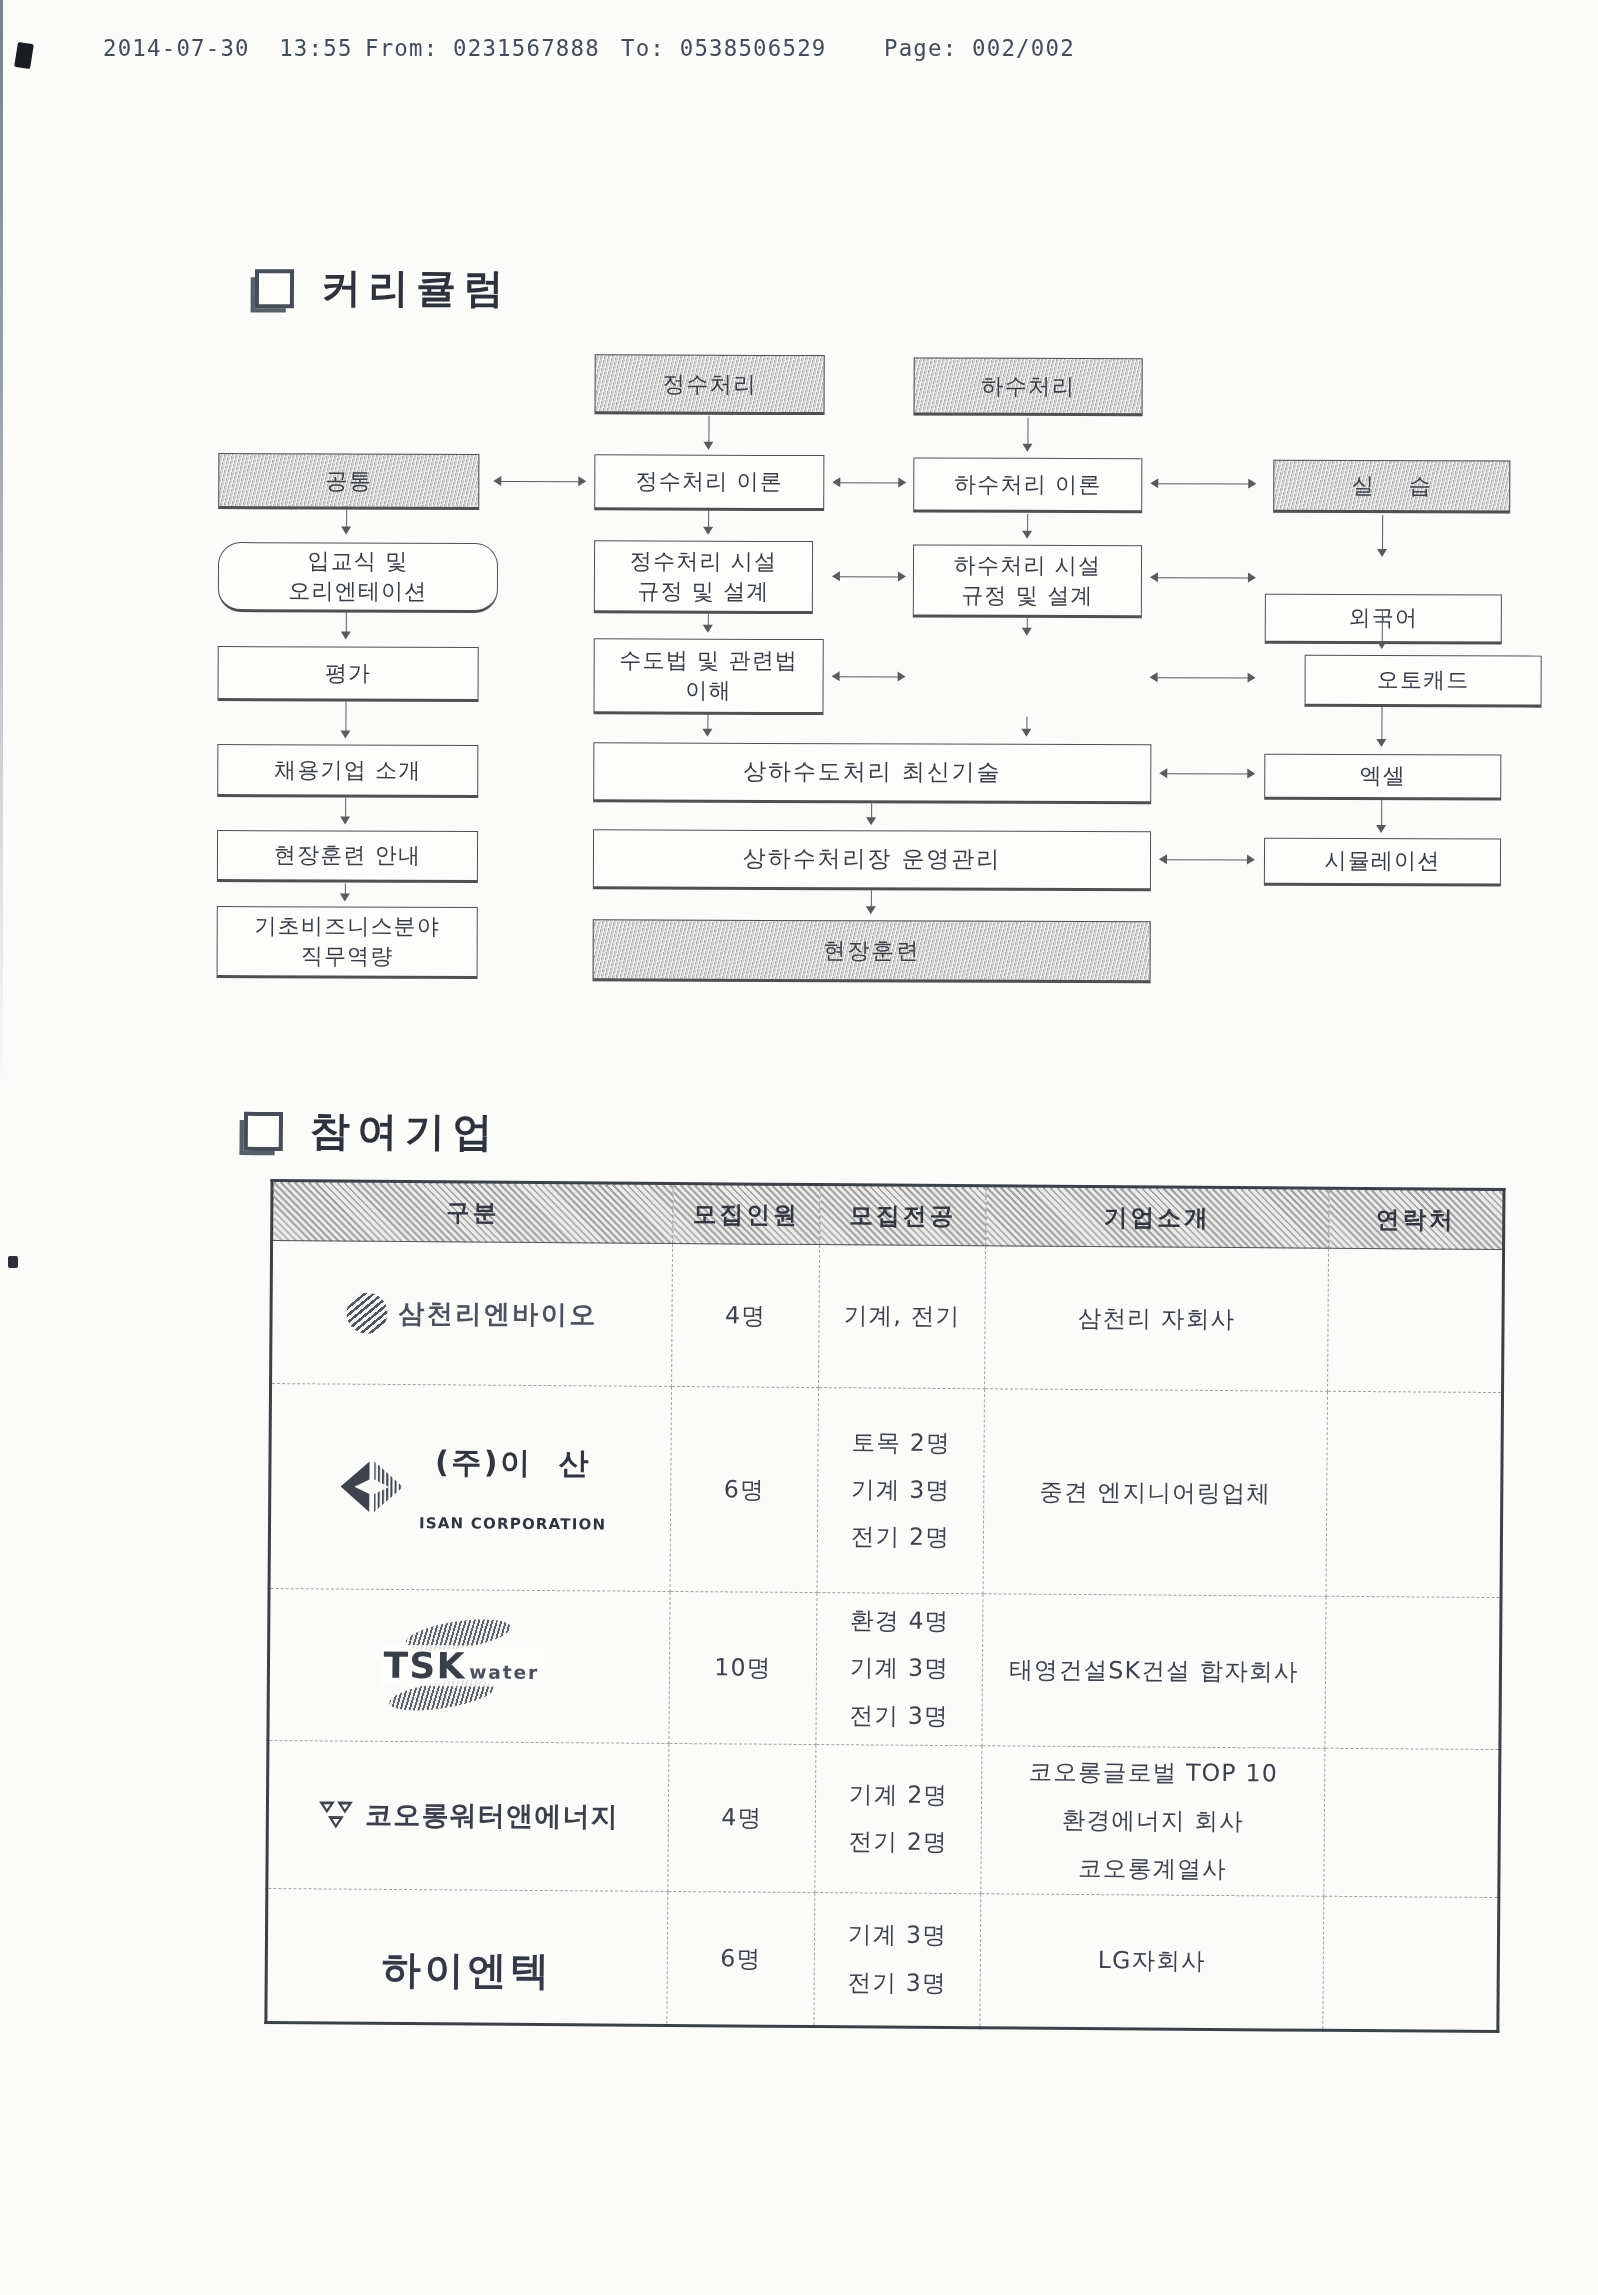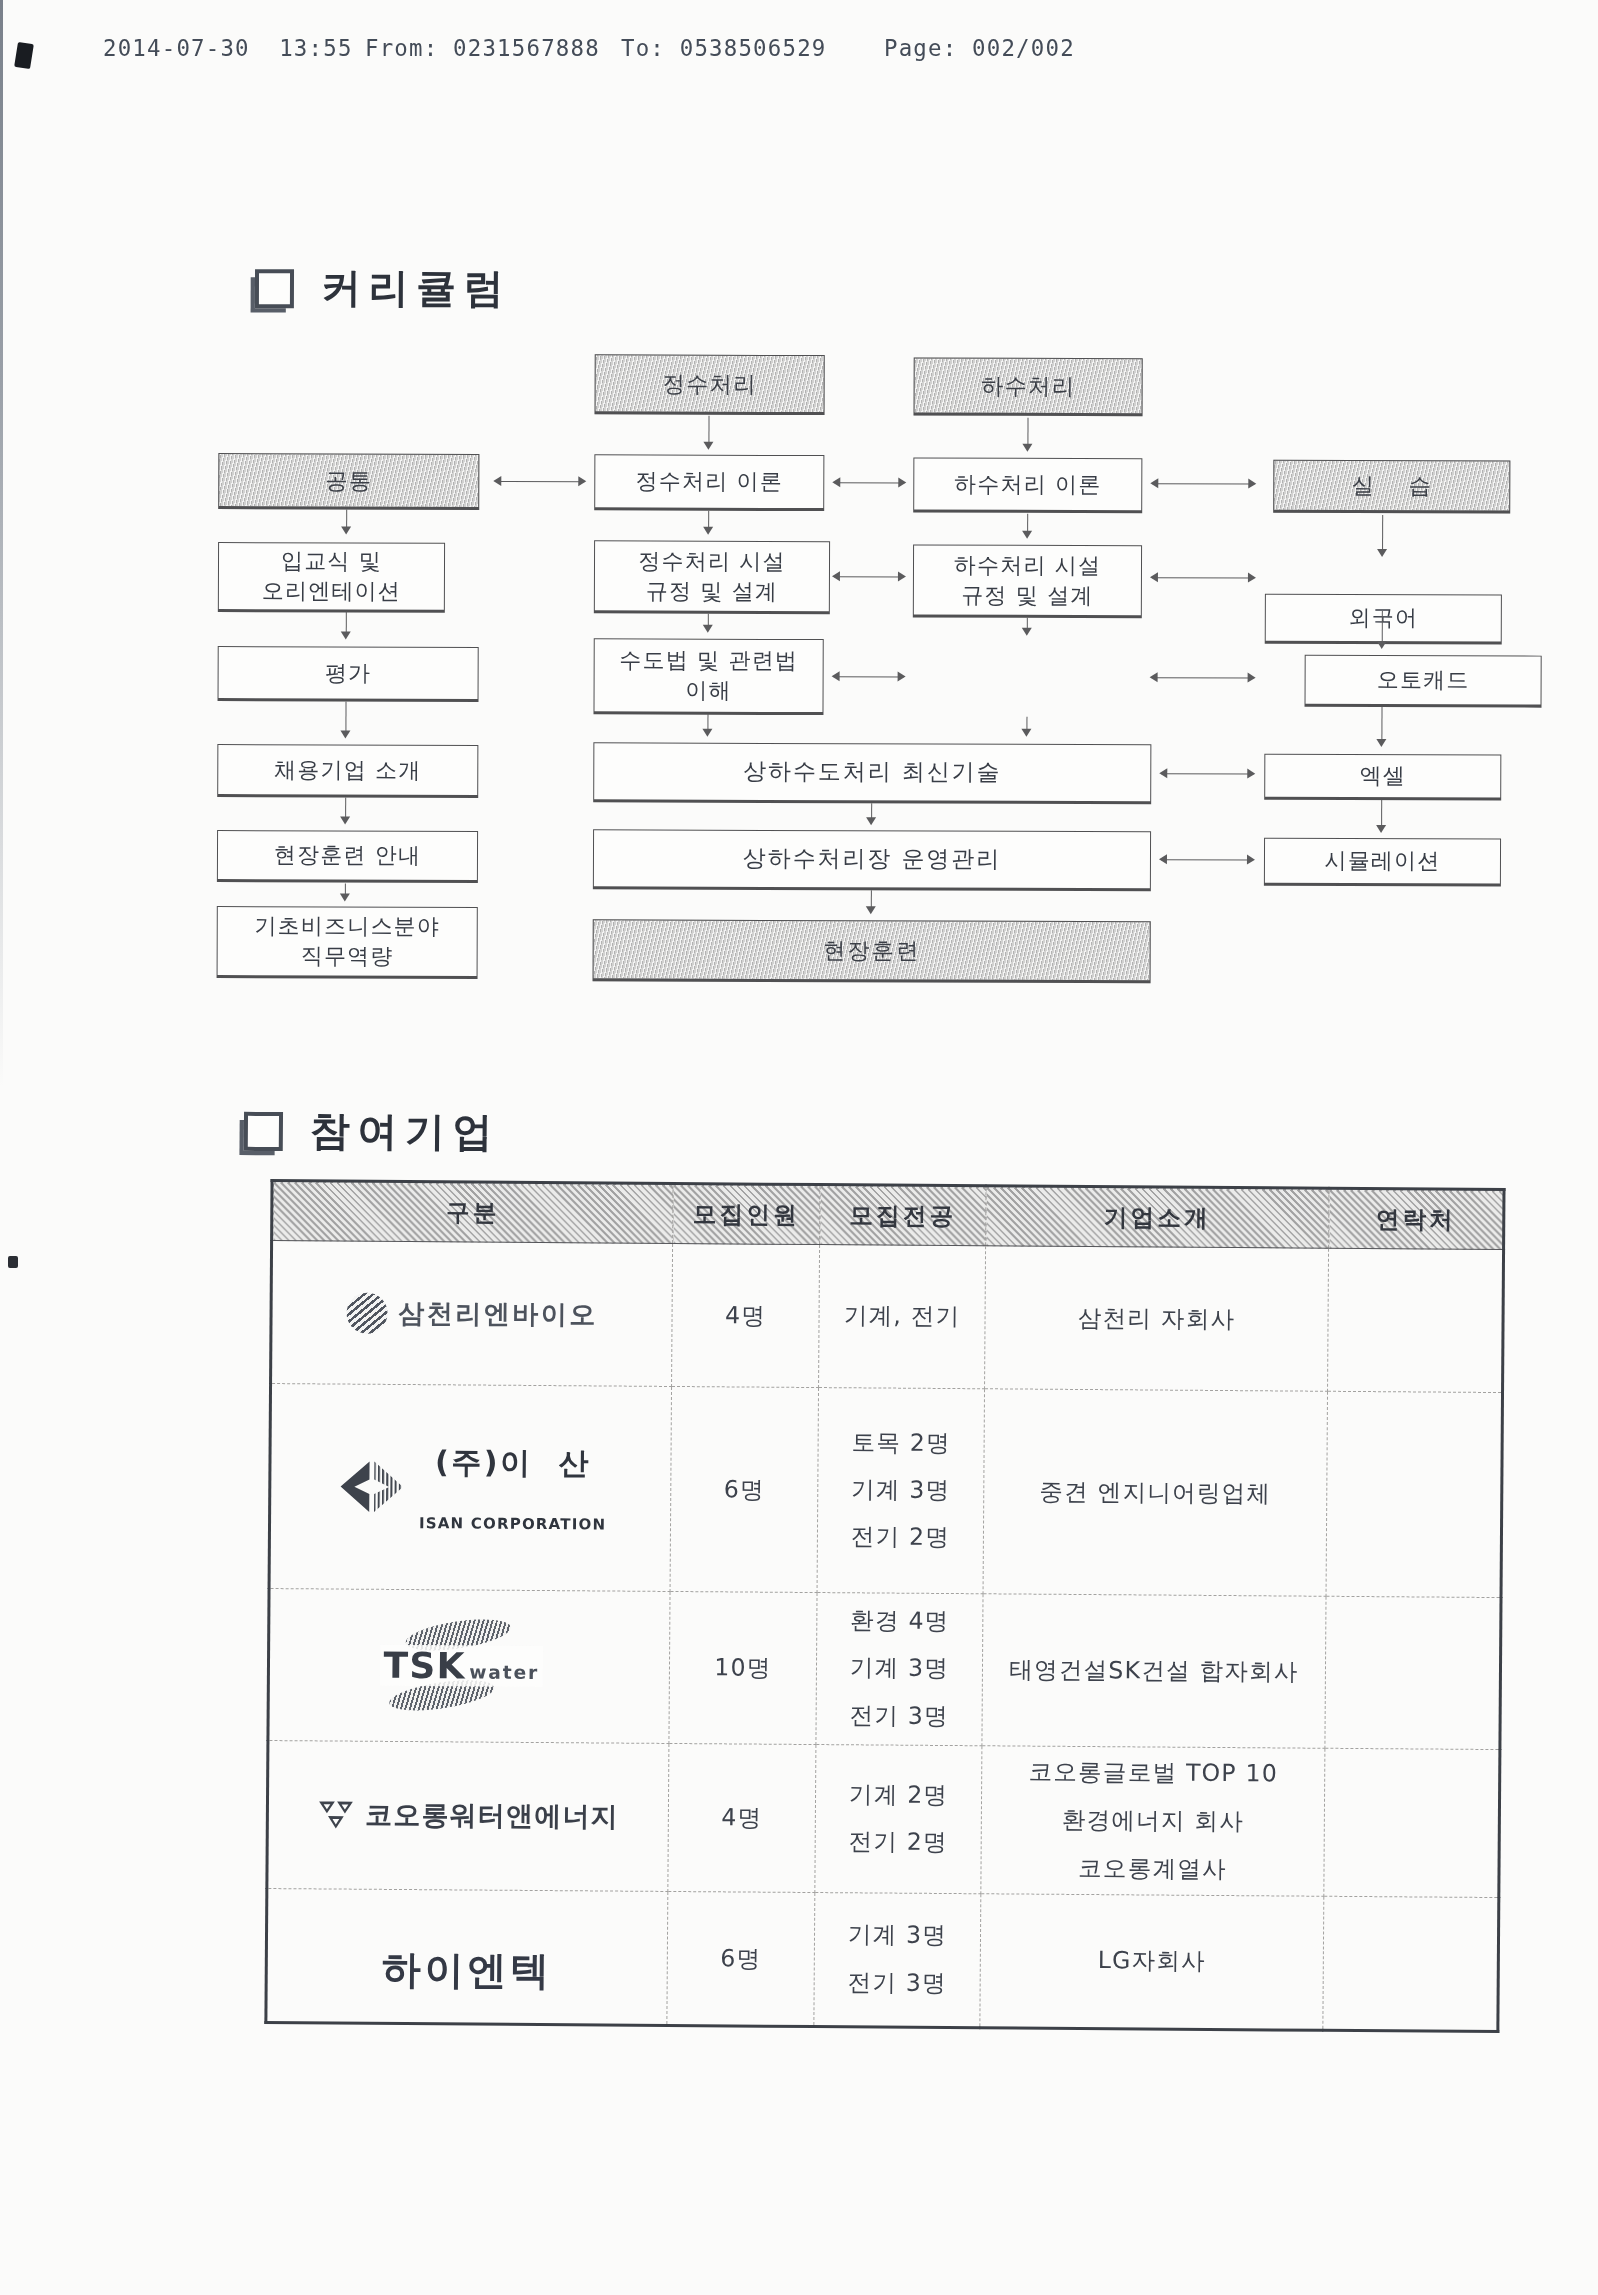--- a/index.html
+++ b/index.html
@@ -121,23 +121,23 @@
     </div>
 
     <div class="fbox gray" style="left:595px;top:353px;width:230px;height:60px;">정수처리</div>
     <div class="fbox gray" style="left:914px;top:355px;width:229px;height:58px;">하수처리</div>
 
     <div class="fbox gray" style="left:219px;top:453px;width:261px;height:56px;">공통</div>
     <div class="fbox" style="left:595px;top:453px;width:230px;height:56px;">정수처리 이론</div>
     <div class="fbox" style="left:914px;top:455px;width:229px;height:55px;">하수처리 이론</div>
     <div class="fbox gray" style="left:1266px;top:456px;width:237px;height:53px;margin-left:8px;">실&nbsp;&nbsp;&nbsp;&nbsp;습</div>
 
-    <div class="fbox" style="left:219px;top:542px;width:227px;height:70px;">입교식 및
+    <div class="fbox" style="left:219px;top:542px;width:280px;height:70px;border-radius:23px;">입교식 및
 오리엔테이션</div>
-    <div class="fbox" style="left:595px;top:539px;width:236px;height:73px;">정수처리 시설
+    <div class="fbox" style="left:595px;top:539px;width:219px;height:73px;">정수처리 시설
 규정 및 설계</div>
     <div class="fbox" style="left:914px;top:542px;width:229px;height:73px;">하수처리 시설
 규정 및 설계</div>
     <div class="fbox" style="left:1266px;top:590px;width:237px;height:50px;">외국어</div>
 
     <div class="fbox" style="left:219px;top:646px;width:261px;height:55px;">평가</div>
     <div class="fbox" style="left:595px;top:637px;width:230px;height:76px;">수도법 및 관련법
 이해</div>
     <div class="fbox" style="left:1266px;top:651px;width:237px;height:52px;margin-left:40px;">오토캐드</div>
 

